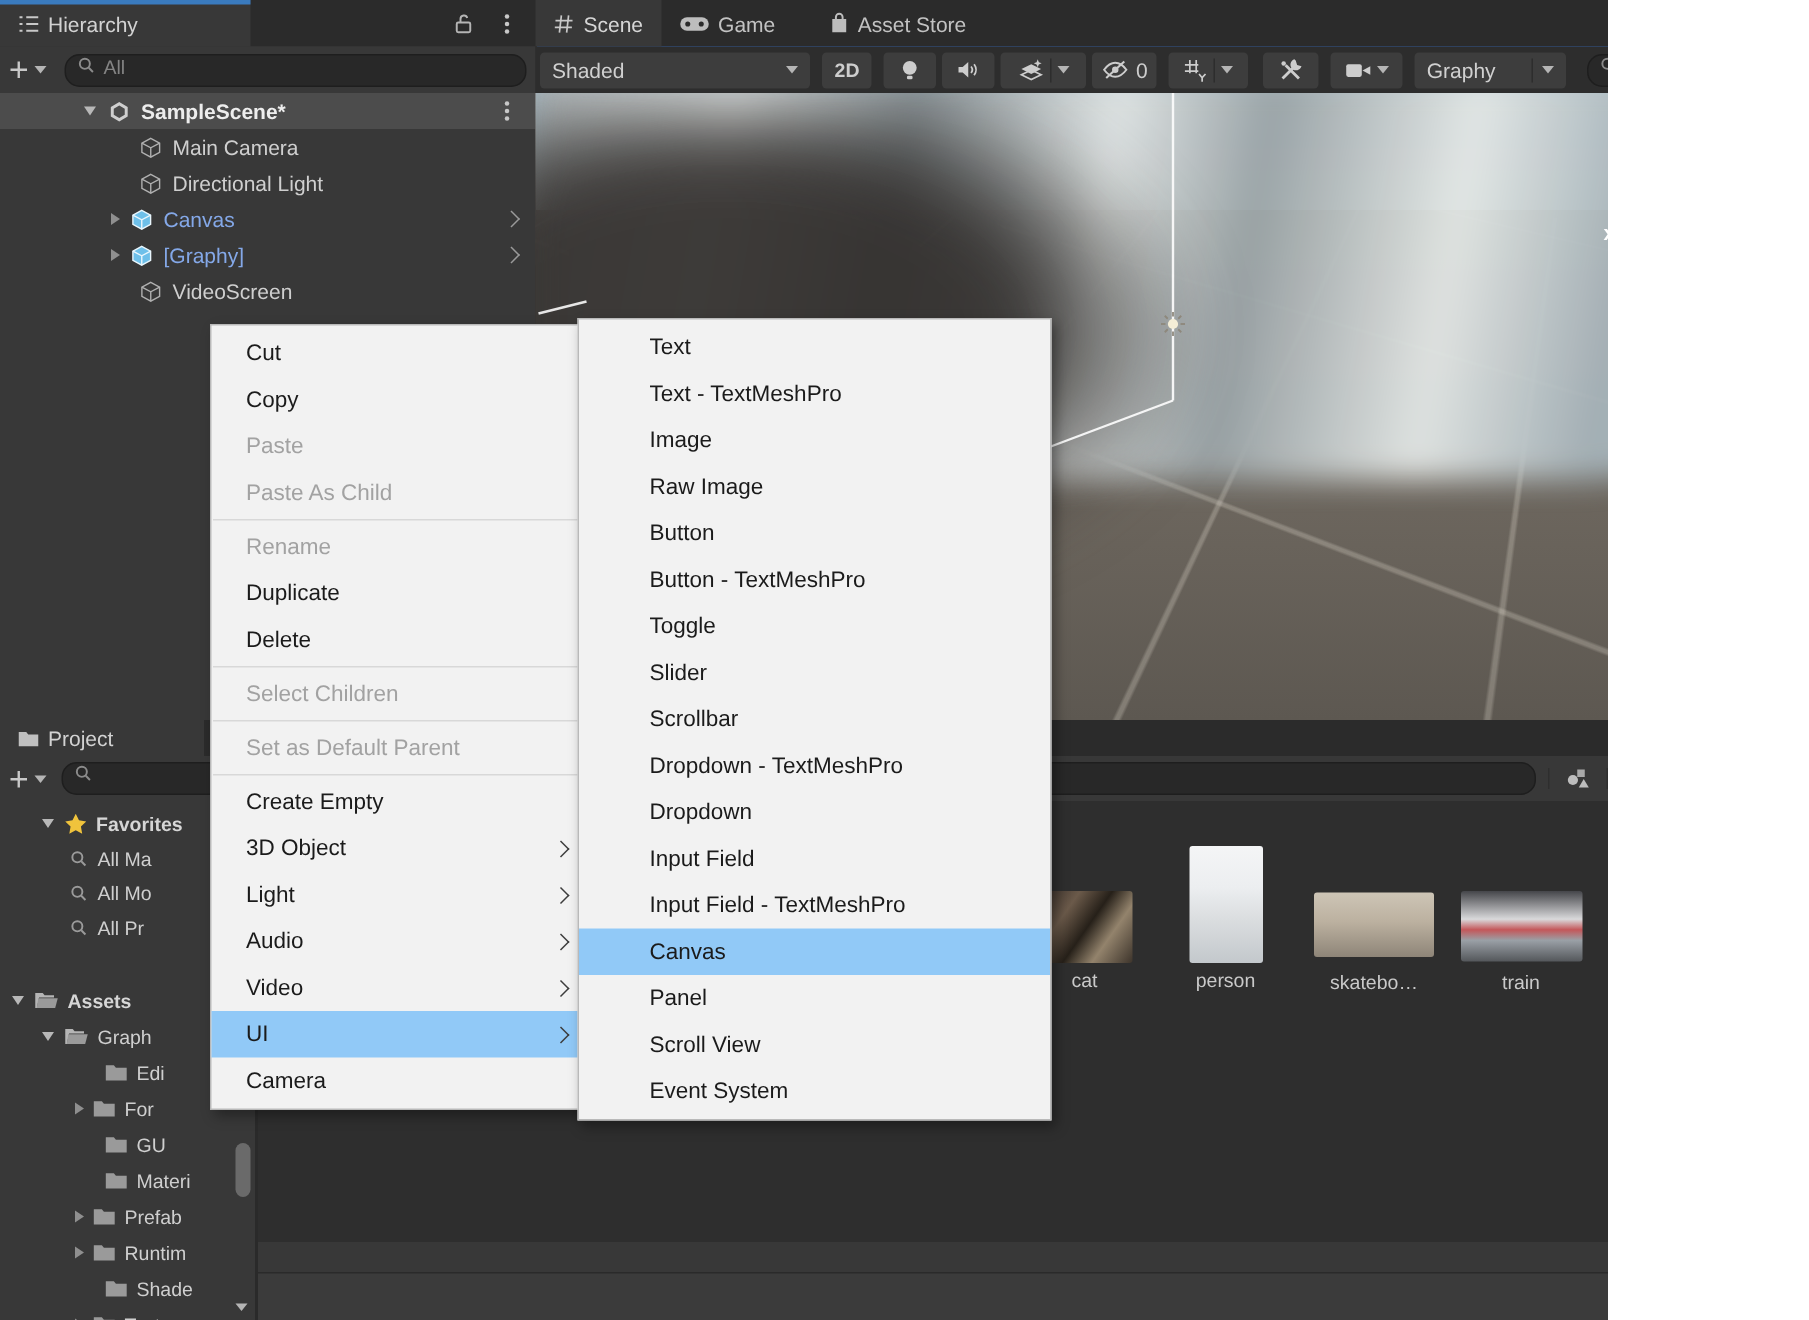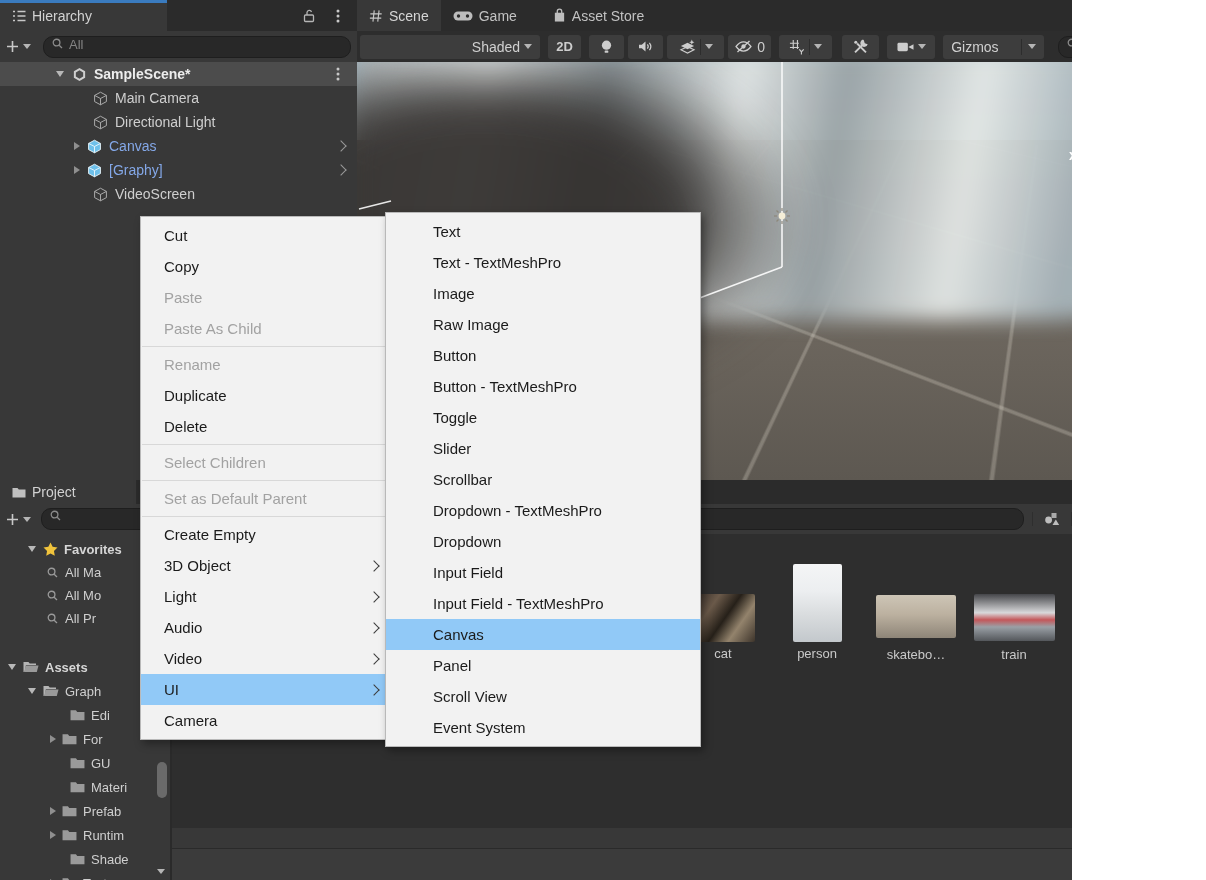--- a/index.html
+++ b/index.html
@@ -249,21 +249,21 @@
       <span class="kebab" style="margin-right:8px;align-self:center;">
         <svg width="4" height="14" viewBox="0 0 4 14" fill="#c8c8c8">
             <circle cx="2" cy="2" r="1.5"></circle>
             <circle cx="2" cy="7" r="1.5"></circle>
             <circle cx="2" cy="12" r="1.5"></circle>
           </svg>
       </span>
     </div>
 
     <div id="scene-toolbar">
-      <div class="toolbtn" style="width:178px;justify-content:flex-end;padding:0 8px;">
+      <div class="toolbtn" style="width:178px;justify-content:space-between;padding:0 8px;">
         <span style="font-size:14px;color:#d0d0d0;">Shaded</span>
         <span class="caret"></span>
       </div>
       <div class="toolbtn" style="width:36px;margin-left:4px;">
         <span style="font-weight:bold;color:#cdcdcd;">2D</span>
       </div>
       <div class="toolbtn" style="width:38px;margin-left:4px;">
         <span>
           <svg width="13" height="16" viewBox="0 0 14 18">
               <circle cx="7" cy="7" r="5.2" fill="#cdcdcd"></circle>
@@ -323,21 +323,21 @@
       <div class="toolbtn" style="width:52px;margin-left:4px;">
         <span>
           <svg width="17" height="12" viewBox="0 0 18 12">
               <rect x="0.5" y="1.5" width="11" height="9" rx="1.5" fill="#cdcdcd"></rect>
               <path d="m12 6 5.5-3v6z" fill="#cdcdcd"></path>
             </svg>
         </span>
         <span class="caret"></span>
       </div>
       <div class="toolbtn" style="width:92px;margin-left:4px;justify-content:space-between;padding:0 8px;">
-        <span style="font-size:14px;color:#d0d0d0;">Gizmos</span>
+        <span style="font-size:14px;color:#d0d0d0;">Graphy</span>
         <span style="display:flex;align-items:center;gap:6px;">
             <span style="width:1px;height:16px;background:#2d2d2d;"></span>
             <span class="caret"></span>
           </span>
       </div>
       <div class="search" style="width:140px;margin-left:10px;">
         <span>
           <svg width="13" height="13" viewBox="0 0 14 14">
               <circle cx="6" cy="6" r="3.6" fill="none" stroke="#8b8b8b" stroke-width="1.4"></circle>
               <path d="M8.8 8.8l3 3" stroke="#8b8b8b" stroke-width="1.4"></path>

